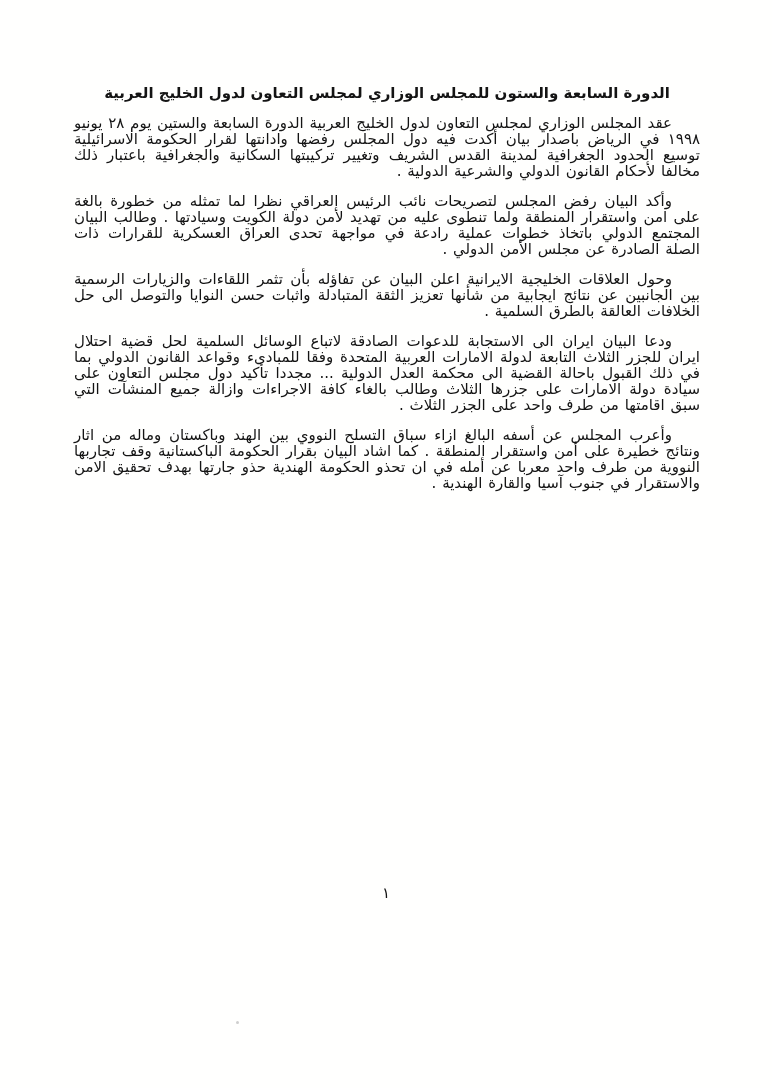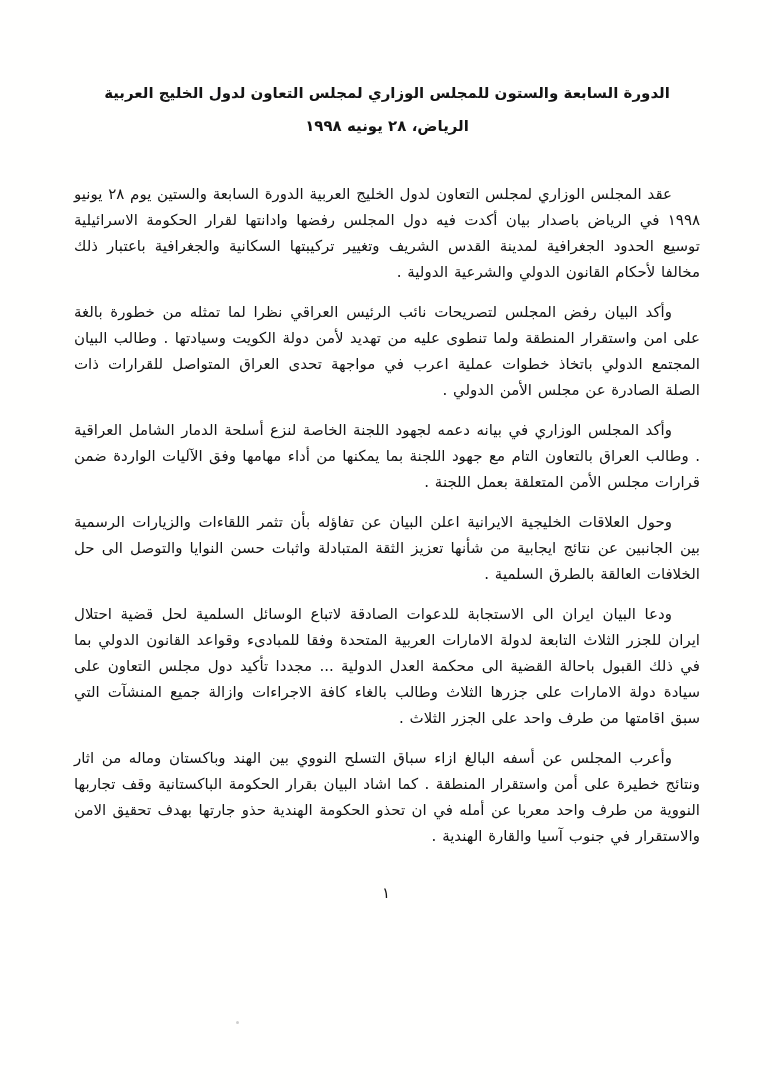--- a/index.html
+++ b/index.html
@@ -33,21 +33,21 @@
   .doc-subtitle {
     margin: 0 0 44px 0;
     font-size: 15px;
     line-height: 22px;
     font-weight: bold;
     text-align: center;
   }
   .body-text p {
     margin: 8px 0 14px 0;
     font-size: 15px;
-    line-height: 26px;
+    line-height: 16px;
     text-align: justify;
     text-indent: 28px;
     word-spacing: 1px;
   }
   .page-number {
     position: absolute;
     top: 884px;
     left: 0;
     right: 0;
     text-align: center;
@@ -67,27 +67,25 @@
   }
 </style>
 </head>
 <body>
 
 <div class="page">
   <div class="content">
 
     <header>
       <h1 class="doc-title">الدورة السابعة والستون للمجلس الوزاري لمجلس التعاون لدول الخليج العربية</h1>
-      <h2 class="doc-subtitle">الرياض، ٢٨ يونيه ١٩٩٨</h2>
     </header>
 
     <main class="body-text">
       <p>عقد المجلس الوزاري لمجلس التعاون لدول الخليج العربية الدورة السابعة والستين يوم ٢٨ يونيو ١٩٩٨ في الرياض باصدار بيان أكدت فيه دول المجلس رفضها وادانتها لقرار الحكومة الاسرائيلية توسيع الحدود الجغرافية لمدينة القدس الشريف وتغيير تركيبتها السكانية والجغرافية باعتبار ذلك مخالفا لأحكام القانون الدولي والشرعية الدولية .</p>
-      <p>وأكد البيان رفض المجلس لتصريحات نائب الرئيس العراقي نظرا لما تمثله من خطورة بالغة على امن واستقرار المنطقة ولما تنطوى عليه من تهديد لأمن دولة الكويت وسيادتها . وطالب البيان المجتمع الدولي باتخاذ خطوات عملية اعرب في مواجهة تحدى العراق المتواصل للقرارات ذات الصلة الصادرة عن مجلس الأمن الدولي .</p>
-      <p>وأكد المجلس الوزاري في بيانه دعمه لجهود اللجنة الخاصة لنزع أسلحة الدمار الشامل العراقية . وطالب العراق بالتعاون التام مع جهود اللجنة بما يمكنها من أداء مهامها وفق الآليات الواردة ضمن قرارات مجلس الأمن المتعلقة بعمل اللجنة .</p>
+      <p>وأكد البيان رفض المجلس لتصريحات نائب الرئيس العراقي نظرا لما تمثله من خطورة بالغة على امن واستقرار المنطقة ولما تنطوى عليه من تهديد لأمن دولة الكويت وسيادتها . وطالب البيان المجتمع الدولي باتخاذ خطوات عملية رادعة في مواجهة تحدى العراق العسكرية للقرارات ذات الصلة الصادرة عن مجلس الأمن الدولي .</p>
       <p>وحول العلاقات الخليجية الايرانية اعلن البيان عن تفاؤله بأن تثمر اللقاءات والزيارات الرسمية بين الجانبين عن نتائج ايجابية من شأنها تعزيز الثقة المتبادلة واثبات حسن النوايا والتوصل الى حل الخلافات العالقة بالطرق السلمية .</p>
       <p>ودعا البيان ايران الى الاستجابة للدعوات الصادقة لاتباع الوسائل السلمية لحل قضية احتلال ايران للجزر الثلاث التابعة لدولة الامارات العربية المتحدة وفقا للمبادىء وقواعد القانون الدولي بما في ذلك القبول باحالة القضية الى محكمة العدل الدولية ... مجددا تأكيد دول مجلس التعاون على سيادة دولة الامارات على جزرها الثلاث وطالب بالغاء كافة الاجراءات وازالة جميع المنشآت التي سبق اقامتها من طرف واحد على الجزر الثلاث .</p>
       <p>وأعرب المجلس عن أسفه البالغ ازاء سباق التسلح النووي بين الهند وباكستان وماله من اثار ونتائج خطيرة على أمن واستقرار المنطقة . كما اشاد البيان بقرار الحكومة الباكستانية وقف تجاربها النووية من طرف واحد معربا عن أمله في ان تحذو الحكومة الهندية حذو جارتها بهدف تحقيق الامن والاستقرار في جنوب آسيا والقارة الهندية .</p>
     </main>
 
   </div>
 
   <footer>
     <div class="page-number">١</div>
   </footer>

